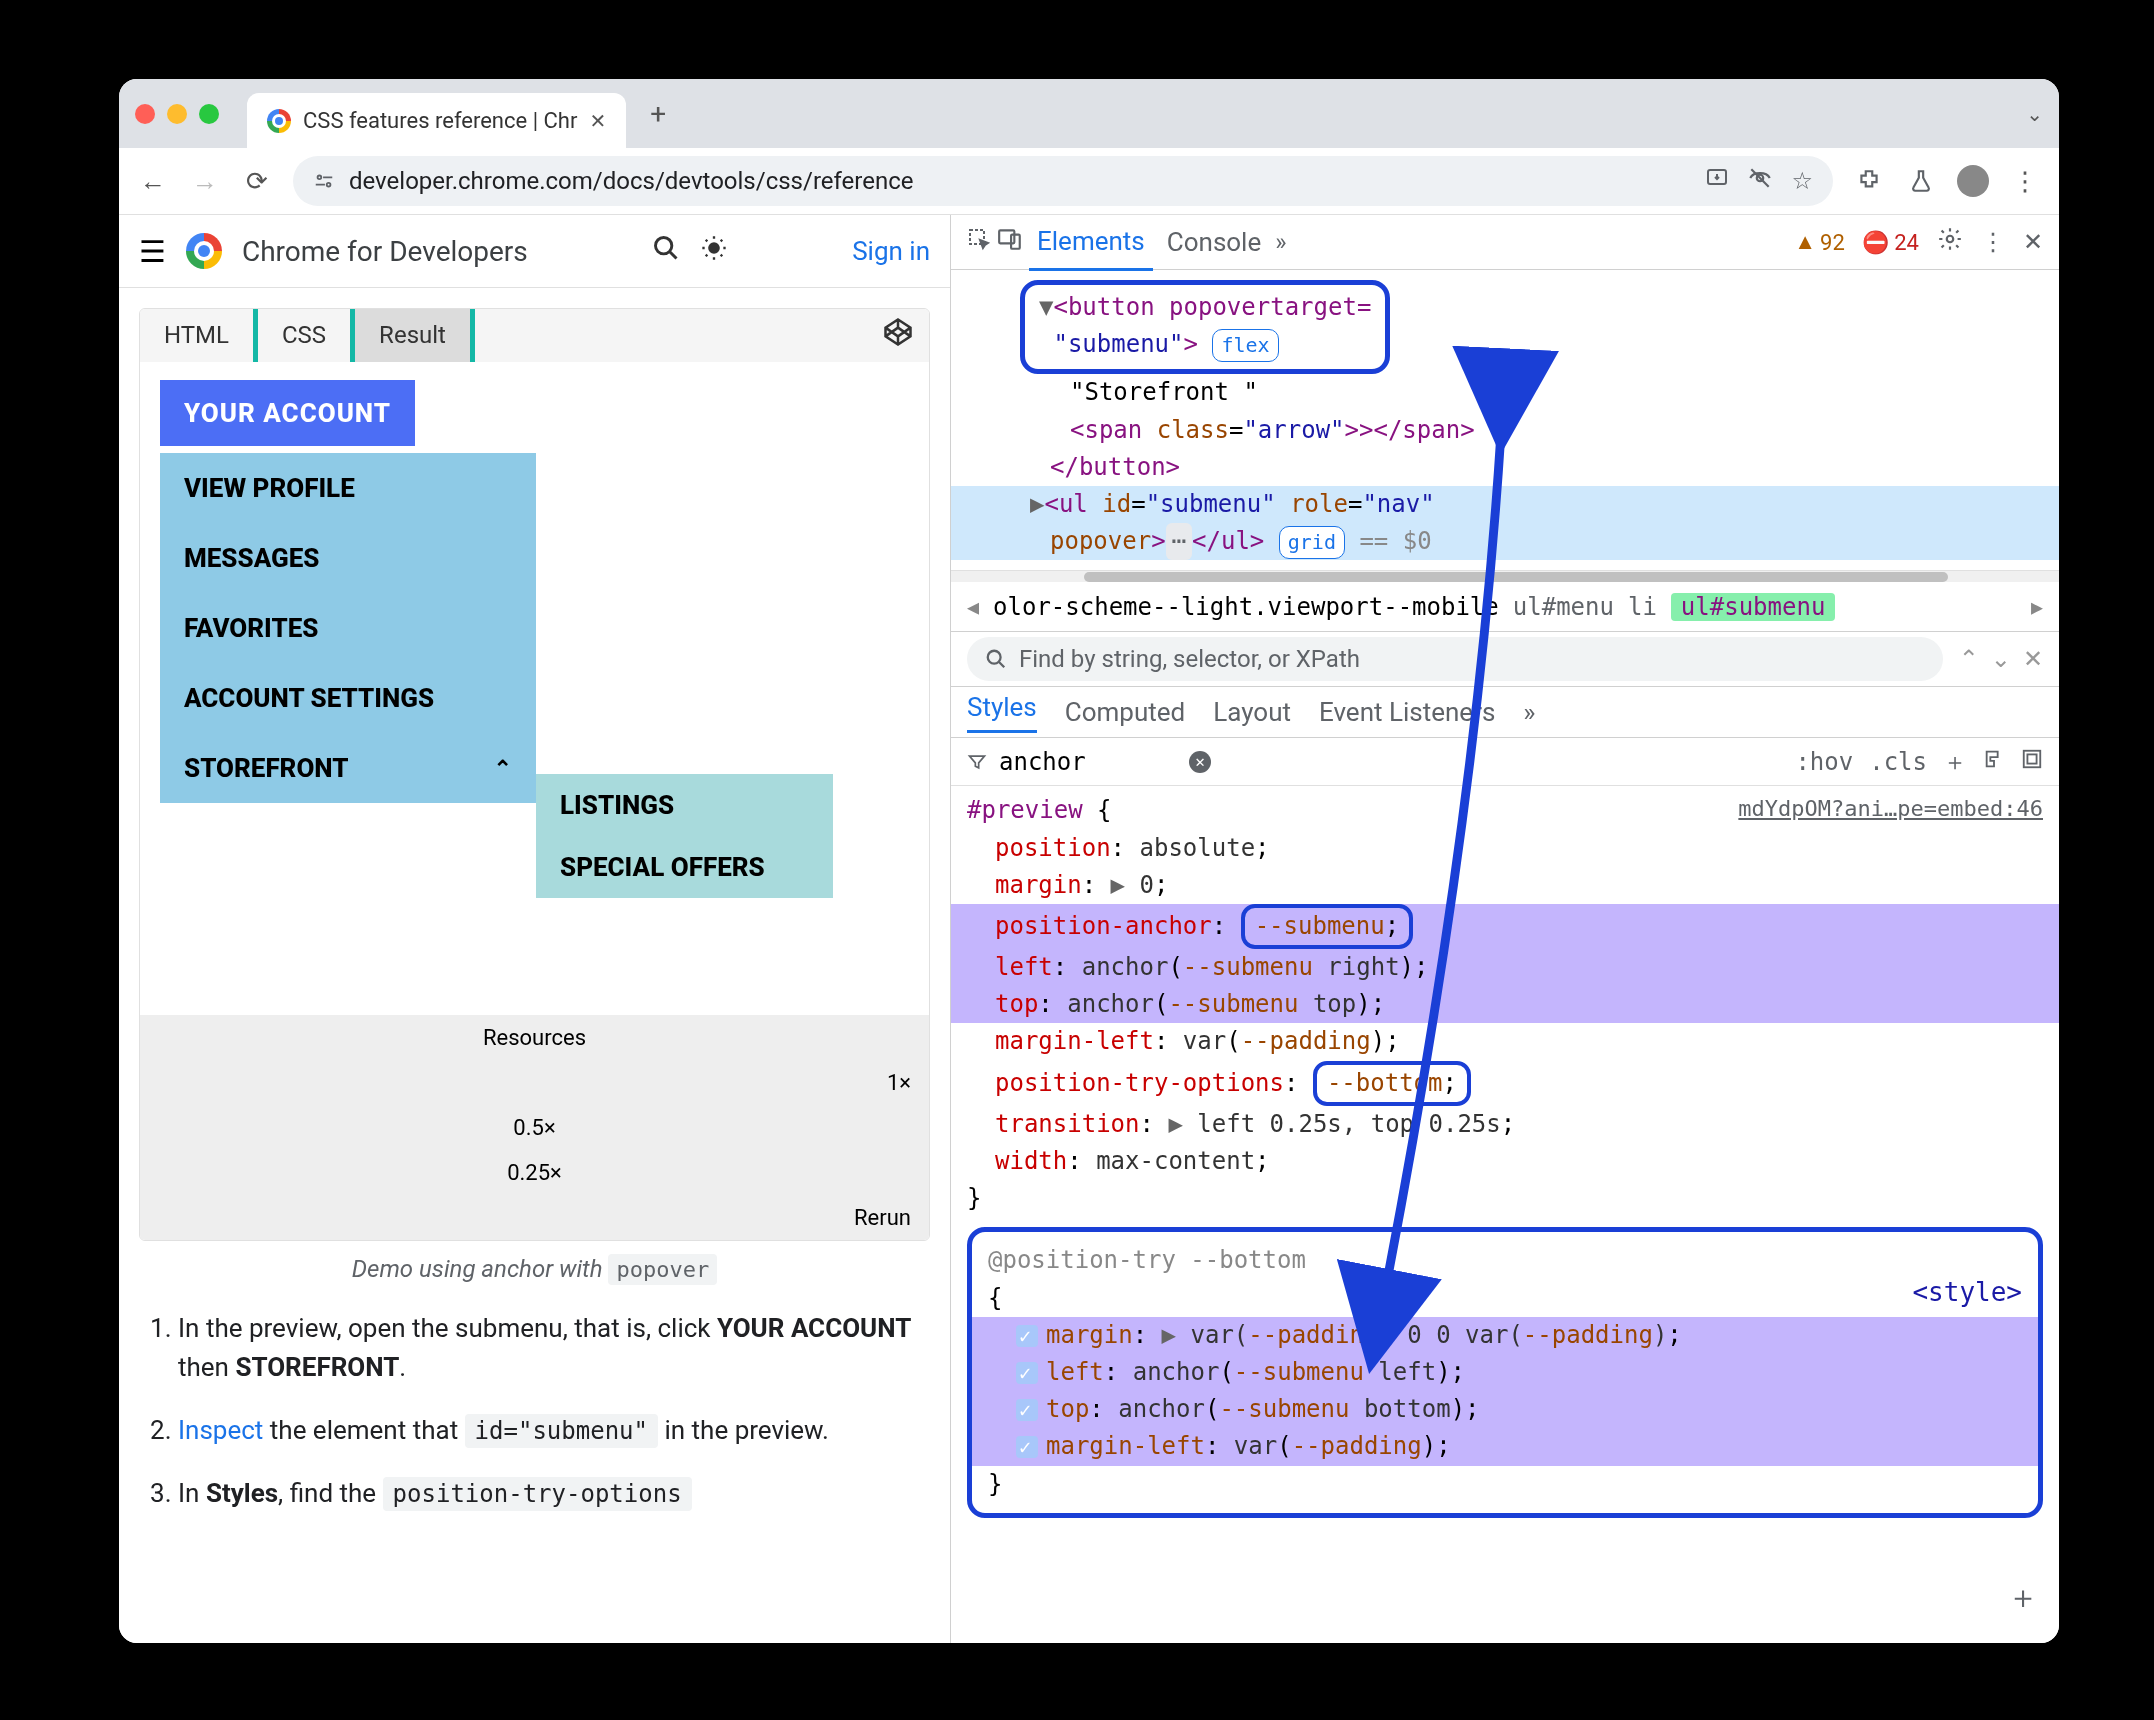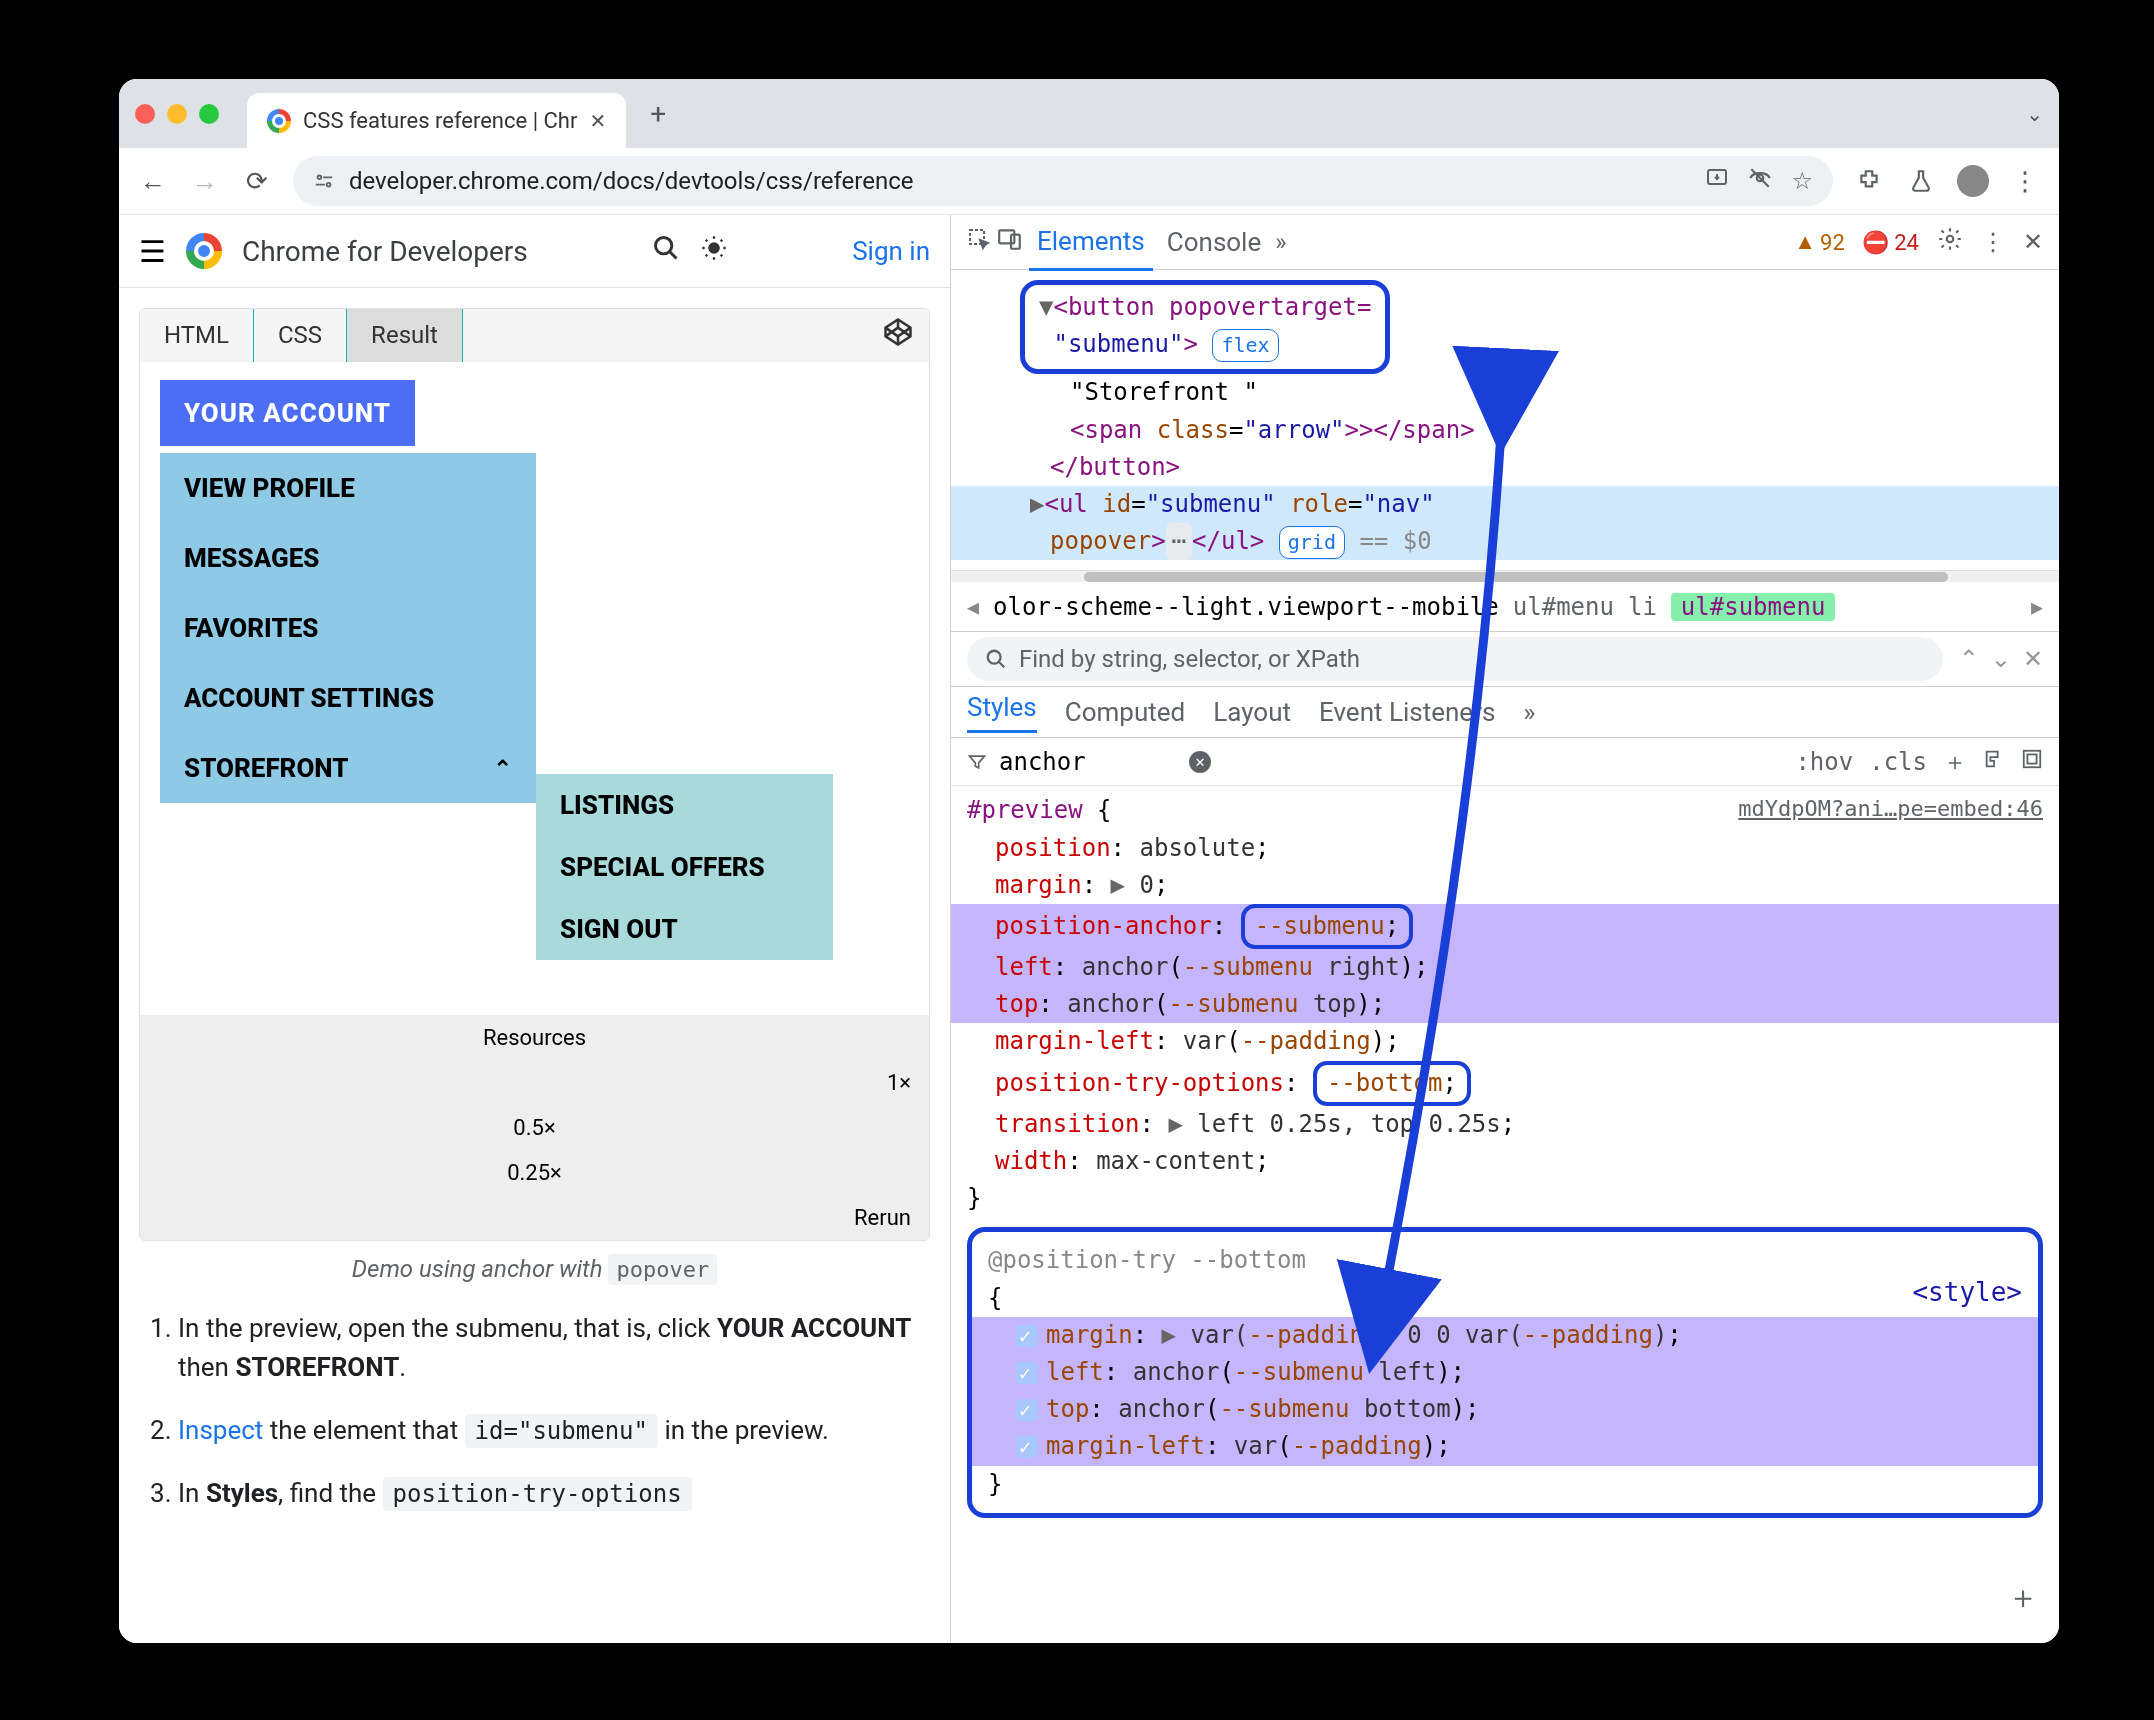--- a/index.html
+++ b/index.html
@@ -39,21 +39,21 @@
 .chrome-logo { width: 36px; height: 36px; border-radius: 50%; background: conic-gradient(#ea4335 0 90deg,#fbbc05 90deg 180deg,#34a853 180deg 270deg,#4285f4 270deg 360deg); position: relative; }
 .chrome-logo::after { content:''; position:absolute; inset:8px; background:#fff; border-radius:50%; }
 .chrome-logo::before { content:''; position:absolute; inset:12px; background:#4285f4; border-radius:50%; z-index:1; }
 .brand { font-size: 28px; color: #3c4043; font-weight: 400; }
 .signin { color: #1a73e8; font-size: 26px; margin-left: auto; }
 .hdr-ico { font-size: 26px; }
 
 
 .demo-wrap { margin: 20px 20px 0 20px; border: 1px solid #e0e0e0; border-radius: 6px; overflow:hidden; }
 .demo-tabs { display:flex; background:#f5f5f5; }
-.demo-tab { padding: 12px 24px; font-size: 24px; color:#333; border-right:1px solid #14b8a6; cursor:pointer; }
+.demo-tab { padding: 12px 24px; font-size: 24px; color:#333; border-right:5px solid #14b8a6; cursor:pointer; }
 .demo-tab.active { background:#dcdcdc; }
 .codepen-ico { margin-left:auto; padding: 8px 16px; font-size:28px; }
 .demo-body { height: 653px; position: relative; background:#fff; }
 .acct-btn { position:absolute; left: 20px; top: 18px; background:#4c6ef5; color:#fff; font-weight:800; font-size:26px; padding: 18px 24px; letter-spacing:1px; }
 .submenu1 { position:absolute; left: 20px; top: 91px; background:#8ecae6; width: 376px; }
 .submenu1 div { padding: 20px 24px; font-weight:800; font-size:26px; display:flex; align-items:center; gap:12px; }
 .submenu2 { position:absolute; left: 396px; top: 412px; background:#a8dadc; width: 297px; }
 .submenu2 div { padding: 16px 24px; font-weight:800; font-size:26px; }
 .arrow-up { margin-left:auto; font-size:22px; }
 .demo-footer { display:flex; background:#eee; font-size:22px; align-items:center;flex-direction:column; }
@@ -242,21 +242,20 @@
                 <span>ACCOUNT SETTINGS</span>
               </div>
             <div>
                 <span>STOREFRONT</span>
                 <span class="arrow-up">⌃</span>
               </div>
           </div>
           <div class="submenu2">
             <div><span>LISTINGS</span></div>
             <div><span>SPECIAL OFFERS</span></div>
-            <div><span>SIGN OUT</span></div>
           </div>
         </div>
         <div class="demo-footer">
           <span>Resources</span>
           <span style="margin-left:auto">1×</span>
           <span>0.5×</span>
           <span>0.25×</span>
           <span class="rerun">Rerun</span>
         </div>
       </div>

